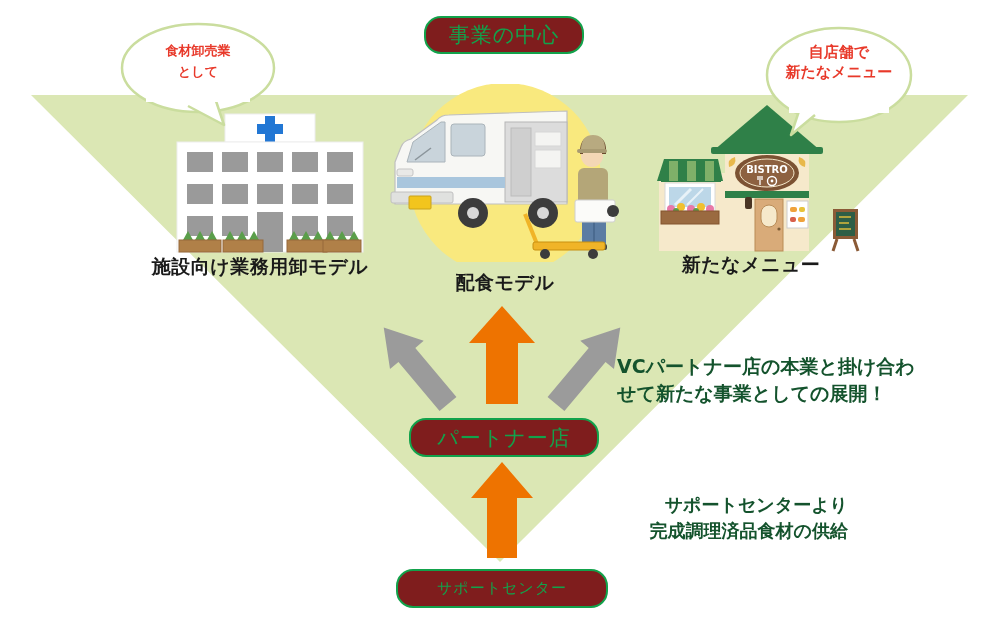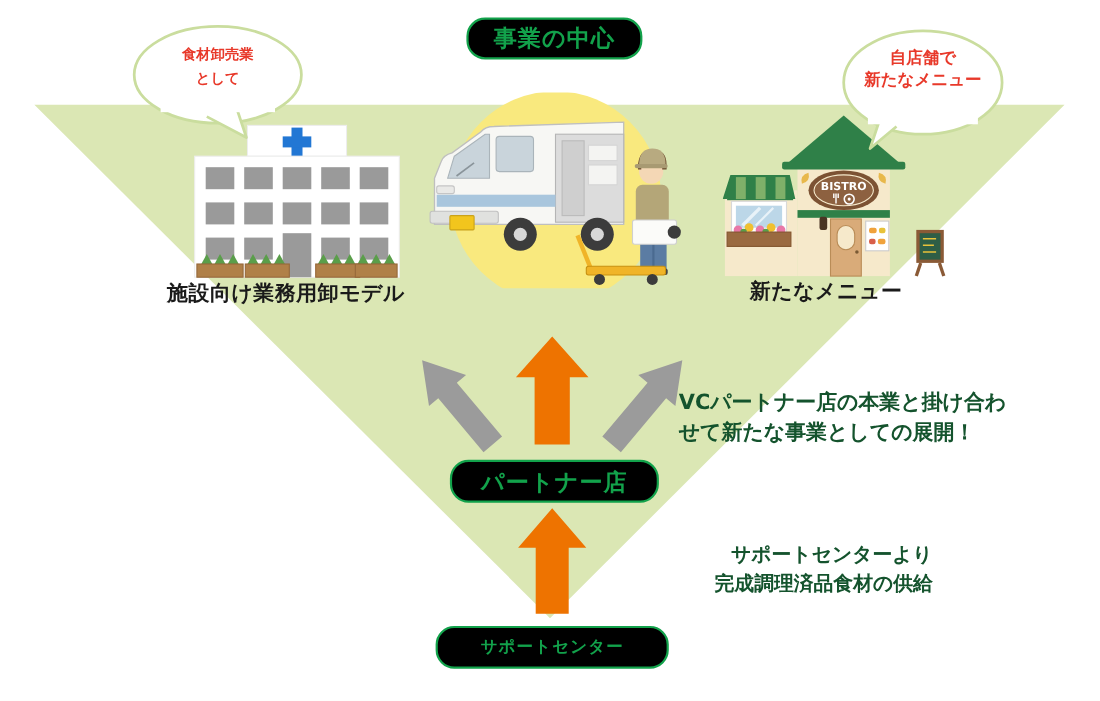--- a/index.html
+++ b/index.html
@@ -1,22 +1,22 @@
 <!DOCTYPE html>
 <html><head>
 <meta charset="utf-8">
 <style>
   html,body{margin:0;padding:0;background:#fff;}
   .canvas{position:relative;width:1000px;height:637px;background:#ffffff;overflow:hidden;
           font-family:"DejaVu Sans","Liberation Sans",sans-serif;}
   .triangle{position:absolute;left:0;top:0;width:1000px;height:637px;background:#dbe7b4;
             clip-path:polygon(31px 95px,968px 95px,500px 562px);}
   .abs{position:absolute;}
-  .pill{position:absolute;background:#000000;border:2.5px solid #12a24b;border-radius:17px;
-        color:#12a24b;font-weight:bold;display:flex;align-items:center;justify-content:center;
+  .pill{position:absolute;background:#7f1d1d;border:2.5px solid #12a24b;border-radius:17px;
+        color:#12a24b;font-weight:normal;display:flex;align-items:center;justify-content:center;
         box-sizing:border-box;letter-spacing:1px;}
   .pill.center-top{left:424px;top:16px;width:160px;height:38px;font-size:21px;}
   .pill.partner{left:409px;top:418px;width:190px;height:39px;font-size:21px;}
   .pill.support{left:396px;top:569px;width:212px;height:39px;font-size:15px;}
   .model-label{position:absolute;color:#1a1a1a;font-weight:bold;font-size:19px;text-align:center;letter-spacing:0.5px;}
   .bubble-text{position:absolute;color:#e8392a;font-weight:bold;text-align:center;line-height:21px;}
   .note{position:absolute;color:#14532d;font-weight:bold;line-height:27px;font-size:19px;}
   .note.supply{font-size:18px;line-height:26px;text-align:right;}
   svg{display:block;}
 </style>
@@ -211,20 +211,21 @@
   <div class="bubble-text" style="left:759px;top:42px;width:160px;font-size:15px;line-height:20px;">
     <div>自店舗で</div>
     <div>新たなメニュー</div>
   </div>
 
   <div class="pill center-top">事業の中心</div>
   <div class="pill partner">パートナー店</div>
   <div class="pill support">サポートセンター</div>
 
   <div class="model-label" style="left:140px;top:254px;width:240px;">施設向け業務用卸モデル</div>
+  <div class="model-label" style="left:405px;top:270px;width:200px;">配食モデル</div>
   <div class="model-label" style="left:651px;top:252px;width:200px;">新たなメニュー</div>
 
   <div class="note" style="left:617px;top:353px;width:340px;">
     <div>VCパートナー店の本業と掛け合わ</div>
     <div>せて新たな事業としての展開！</div>
   </div>
   <div class="note supply" style="left:548px;top:492px;width:300px;">
     <div>サポートセンターより</div>
     <div>完成調理済品食材の供給</div>
   </div>

